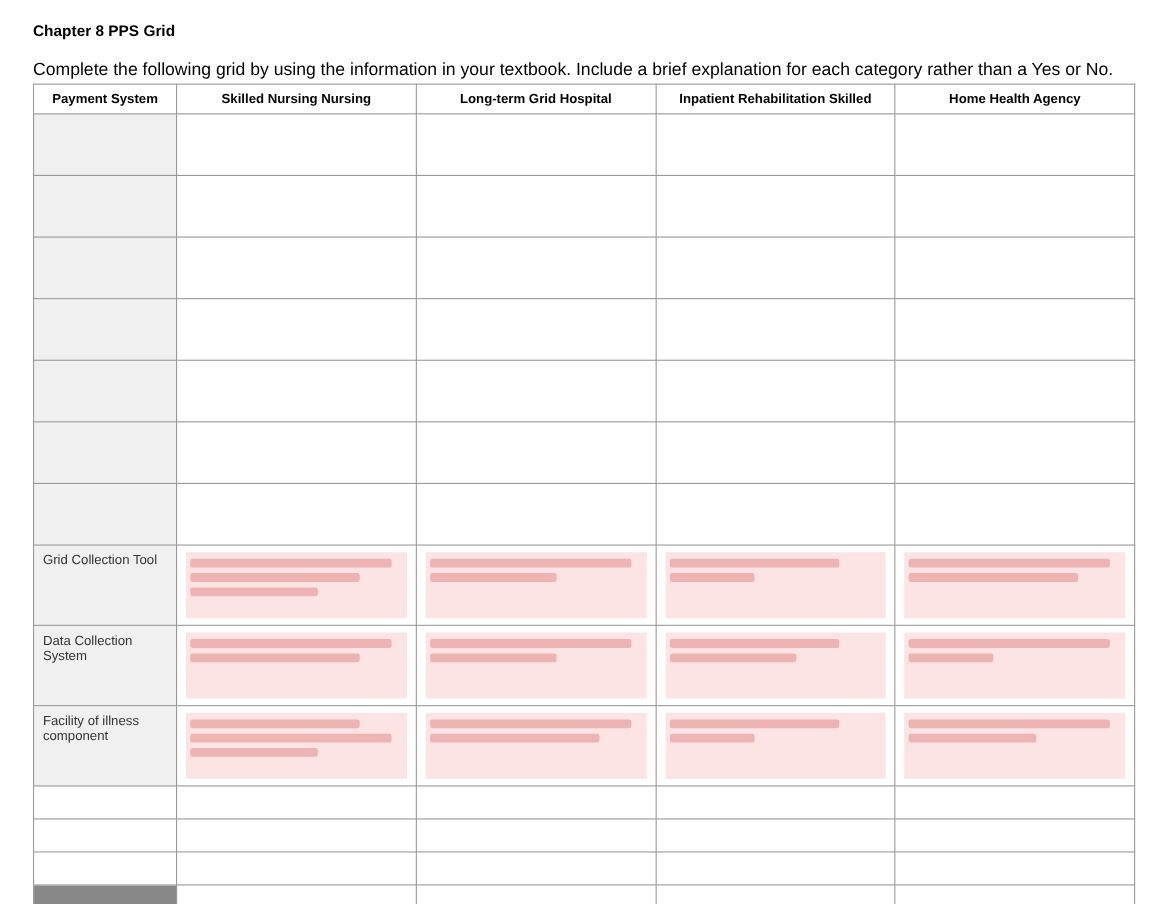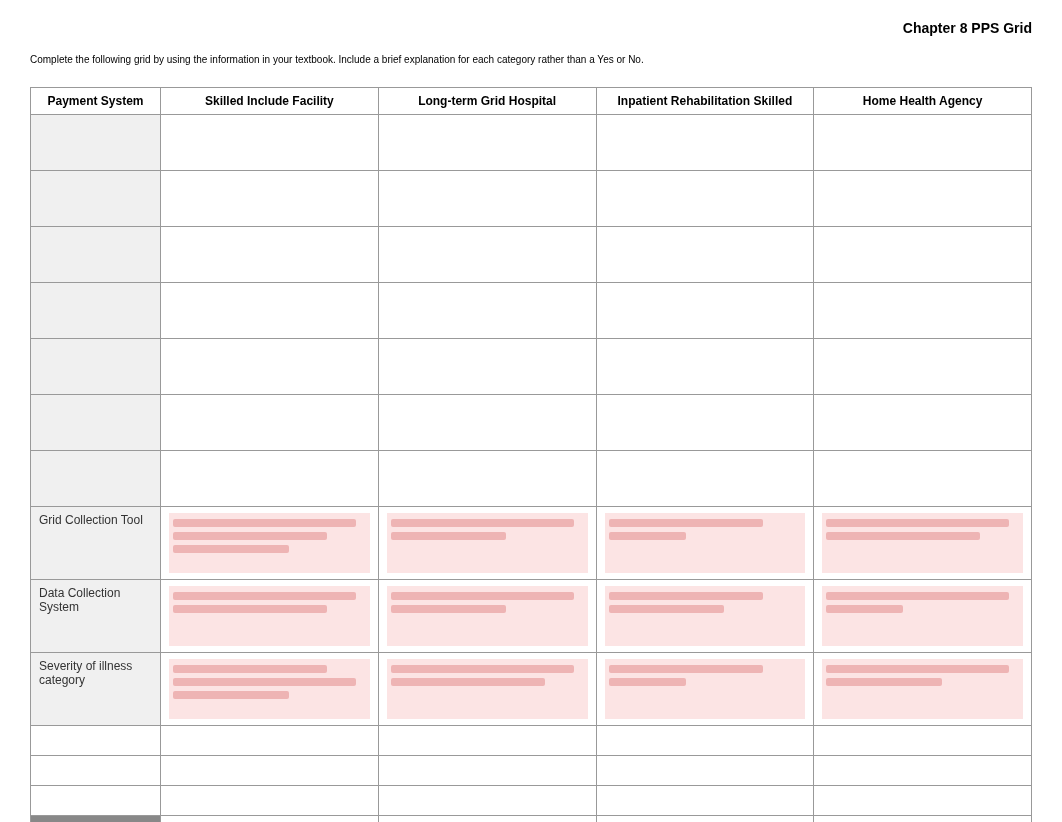--- a/index.html
+++ b/index.html
@@ -10,28 +10,27 @@
     body {
       font-family: Arial, sans-serif;
       font-size: 13px;
       background: #fff;
       color: #000;
       width: 1062px;
       min-height: 822px;
       padding: 20px 30px;
     }
     .page-title {
-      text-align: right;
+      text-align: left;
       font-size: 14px;
       font-weight: bold;
       margin-bottom: 16px;
     }
     .instructions {
-      font-size: 10px;
-      margin-bottom: 20px;
+      font-size: 16px;
       line-height: 1.5;
     }
     .grid-table {
       width: 100%;
       border-collapse: collapse;
       table-layout: fixed;
     }
     .grid-table th, .grid-table td {
       border: 1px solid #999;
       padding: 6px 8px;
@@ -107,21 +106,21 @@
 </head>
 <body>
 
 <div class="page-title">Chapter 8 PPS Grid</div>
 <div class="instructions">Complete the following grid by using the information in your textbook. Include a brief explanation for each category rather than a Yes or No.</div>
 
 <table class="grid-table">
   <thead>
     <tr class="header-row">
       <th>Payment System</th>
-      <th>Skilled Include Facility</th>
+      <th>Skilled Nursing Nursing</th>
       <th>Long-term Grid Hospital</th>
       <th>Inpatient Rehabilitation Skilled</th>
       <th>Home Health Agency</th>
     </tr>
   </thead>
   <tbody>
 
     <tr>
       <td class="row-label-cell" style="height:40px;"></td>
       <td><textarea class="cell-input" style="min-height: 40px; background: rgb(255, 255, 255);"></textarea></td>
@@ -239,21 +238,21 @@
         <div class="blurred-content">
           <div class="blurred-lines">
             <div class="blur-line long"></div>
             <div class="blur-line xshort"></div>
           </div>
         </div>
       </td>
     </tr>
 
     <tr>
-      <td class="row-label-cell">Severity of illness category</td>
+      <td class="row-label-cell">Facility of illness component</td>
       <td>
         <div class="blurred-content">
           <div class="blurred-lines">
             <div class="blur-line medium"></div>
             <div class="blur-line long"></div>
             <div class="blur-line short"></div>
           </div>
         </div>
       </td>
       <td>

